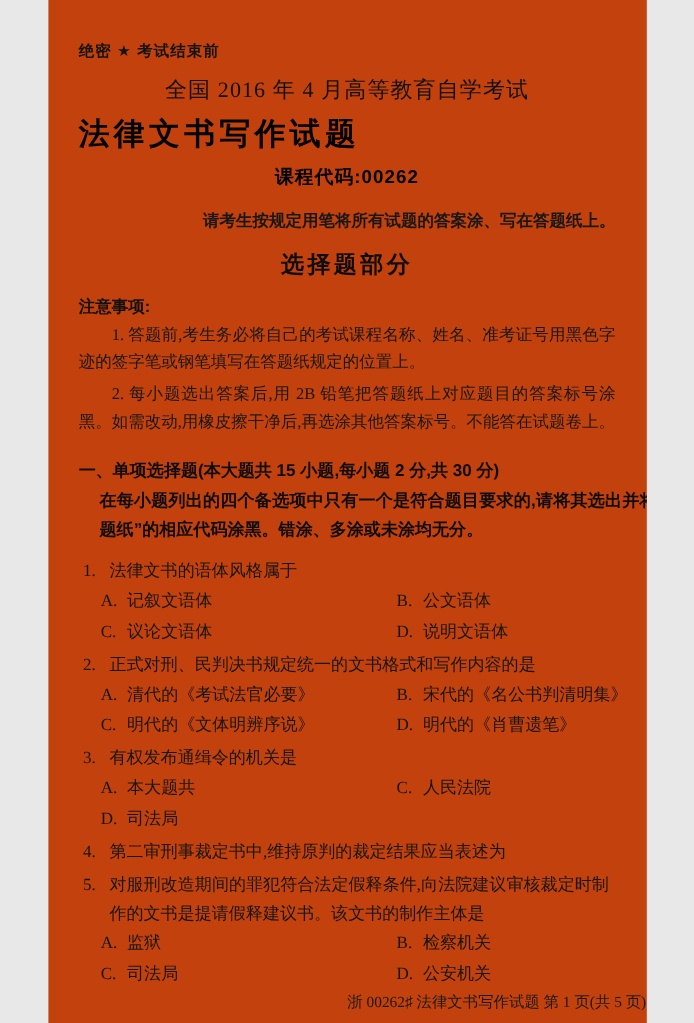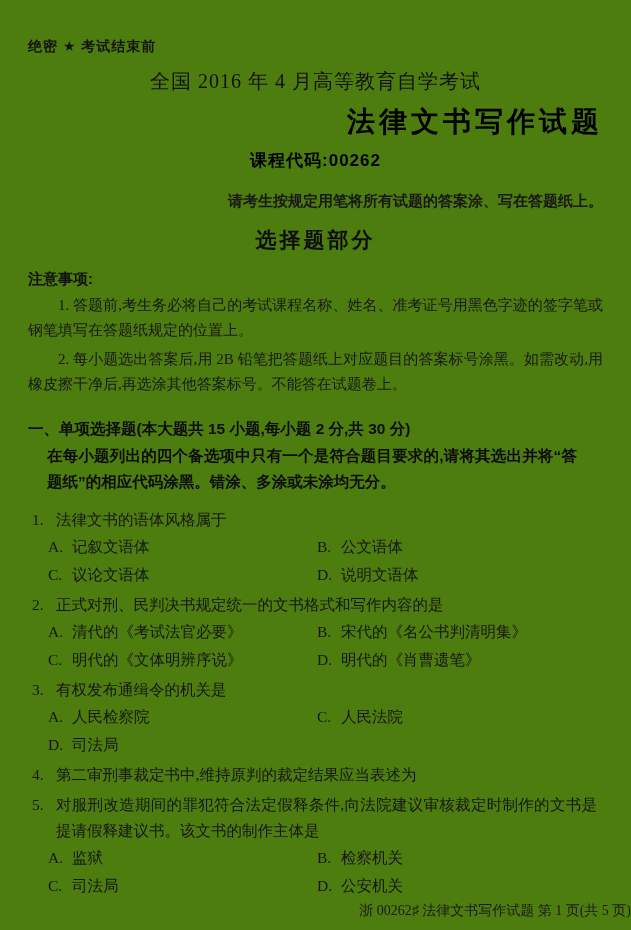--- a/index.html
+++ b/index.html
@@ -2,24 +2,24 @@
 <html><head>
 <meta charset="utf-8">
 <style>
   html, body {
     margin: 0;
     padding: 0;
     background: #e8e8e8;
   }
   .page {
     position: relative;
-    width: 631px;
+    width: 544px;
     height: 930px;
     margin: 0 auto;
-    background: #4d7c0f;
+    background: #c2410c;
     color: #1f1f1f;
     box-sizing: border-box;
     padding: 38px 28px 0 28px;
     overflow: hidden;
   }
   .serif { font-family: "Liberation Serif", "DejaVu Serif", serif; }
   .hei   { font-family: "Liberation Sans", "DejaVu Sans", sans-serif; font-weight: bold; }
 
   .classification {
     font-size: 14px;
@@ -27,21 +27,21 @@
     color: #141414;
   }
   .series {
     text-align: center;
     font-size: 20px;
     margin-top: 12px;
     letter-spacing: 1px;
     color: #111;
   }
   .title {
-    text-align: right;
+    text-align: left;
     font-size: 28px;
     margin: 8px 0 0 0;
     letter-spacing: 4px;
     color: #000;
   }
   .code {
     text-align: center;
     font-size: 17px;
     margin-top: 8px;
     letter-spacing: 1px;
@@ -182,21 +182,21 @@
       <div class="opt"><span class="olabel">D.</span><span>明代的《肖曹遗笔》</span></div>
     </div>
   </div>
 
   <div class="question serif">
     <div class="stem">
       <span class="qnum">3.</span>
       <span class="qtext">有权发布通缉令的机关是</span>
     </div>
     <div class="options">
-      <div class="opt"><span class="olabel">A.</span><span>人民检察院</span></div>
+      <div class="opt"><span class="olabel">A.</span><span>本大题共</span></div>
       <div class="opt"><span class="olabel">C.</span><span>人民法院</span></div>
       <div class="opt"><span class="olabel">D.</span><span>司法局</span></div>
     </div>
   </div>
 
   <div class="question serif">
     <div class="stem">
       <span class="qnum">4.</span>
       <span class="qtext">第二审刑事裁定书中,维持原判的裁定结果应当表述为</span>
     </div>

